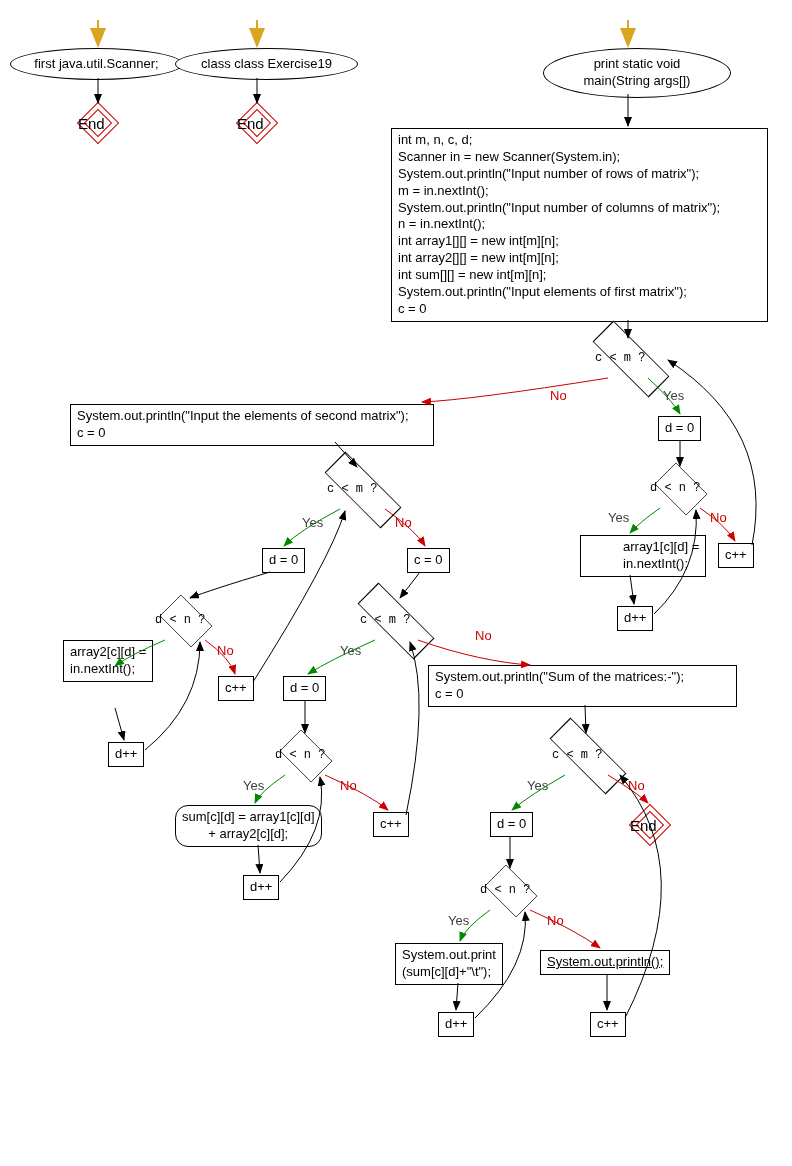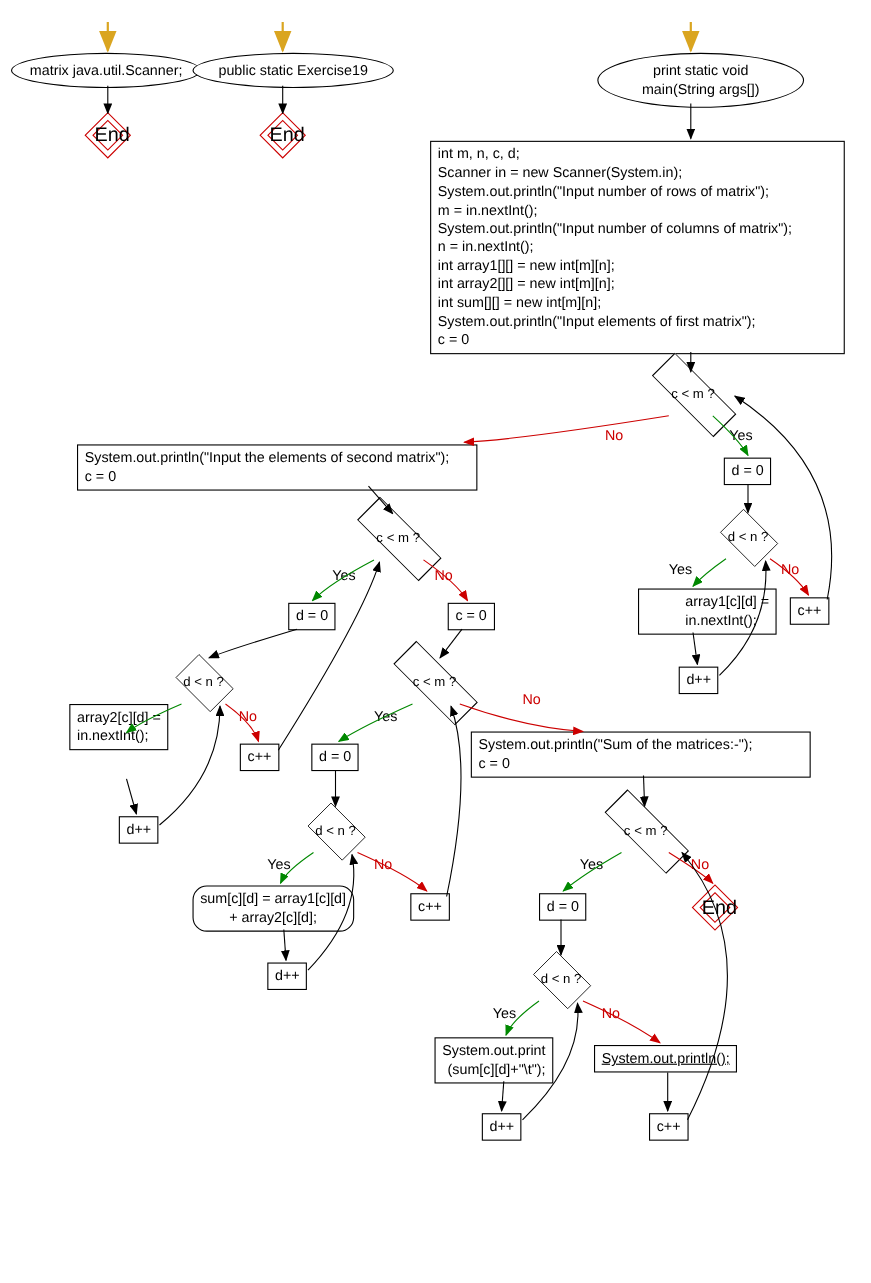--- a/index.html
+++ b/index.html
@@ -54,25 +54,25 @@
     transform: rotate(45deg) scale(0.72, 0.72);
     left: 0;
     top: 0;
   }
   .diamond-wide::before {
     transform: rotate(45deg) scaleX(1.1) scaleY(0.7);
   }
   .diamond .diamond-text {
     position: absolute;
     width: 100%;
-    text-align: center;
     top: 50%;
     transform: translateY(-50%);
     z-index: 1;
     font-size: 12px;
+    font-family: Liberation Mono, monospace;
   }
   .end {
     position: absolute;
     width: 40px;
     height: 40px;
   }
   .end-outer {
     position: absolute;
     width: 28px;
     height: 28px;
@@ -87,52 +87,52 @@
     height: 18px;
     border: 1px solid #c00;
     transform: rotate(45deg);
     left: 10px;
     top: 10px;
     background: #fff;
   }
   .end-text {
     position: absolute;
     width: 100%;
-    text-align: right;
+    text-align: left;
     top: 50%;
     transform: translateY(-50%);
-    font-size: 18px;
+    font-size: 15px;
     z-index: 2;
   }
   .edge-label {
     position: absolute;
     font-size: 13px;
   }
-  .yes { color: #000000; }
+  .yes { color: #404040; }
   .no  { color: #c00; }
   svg.edges {
     position: absolute;
     left: 0;
     top: 0;
     width: 792px;
     height: 1166px;
     pointer-events: none;
   }
 </style>
 </head>
 <body>
 
-<div class="ellipse" style="left:10px; top:48px; width:155px; height:26px;">matrix java.util.Scanner;</div>
+<div class="ellipse" style="left:10px; top:48px; width:155px; height:26px;">first java.util.Scanner;</div>
 <div class="end" style="left:78px; top:103px;">
   <div class="end-outer"></div>
     <div class="end-inner"></div>
   <div class="end-text">End</div>
 </div>
 
-<div class="ellipse" style="left:175px; top:48px; width:165px; height:26px;">public static Exercise19</div>
+<div class="ellipse" style="left:175px; top:48px; width:165px; height:26px;">class class Exercise19</div>
 <div class="end" style="left:237px; top:103px;">
   <div class="end-outer"></div>
     <div class="end-inner"></div>
   <div class="end-text">End</div>
 </div>
 
 <div class="ellipse" style="left:543px; top:48px; width:170px; height:44px;">
   <span class="node-text">print static void
 main(String args[])</span>
 </div>
@@ -245,21 +245,21 @@
     <div class="end-inner"></div>
   <div class="end-text">End</div>
 </div>
 
 <div class="diamond" style="left:480px; top:870px; width:60px; height:40px;">
   <div class="diamond-text">d &lt; n ?</div>
 </div>
 <div class="edge-label yes" style="left:448px; top:913px;">Yes</div>
 <div class="edge-label no" style="left:547px; top:913px;">No</div>
 
-<div class="box" style="left:395px; top:943px; text-align:right;">
+<div class="box" style="left:395px; top:943px; text-align:left;">
   <span class="node-text">System.out.print
 (sum[c][d]+"\t");</span>
 </div>
 
 <div class="box" style="left:540px; top:950px;text-decoration:underline;">System.out.println();</div>
 
 <div class="box" style="left:438px; top:1012px;">d++</div>
 
 <div class="box" style="left:590px; top:1012px;">c++</div>
 

